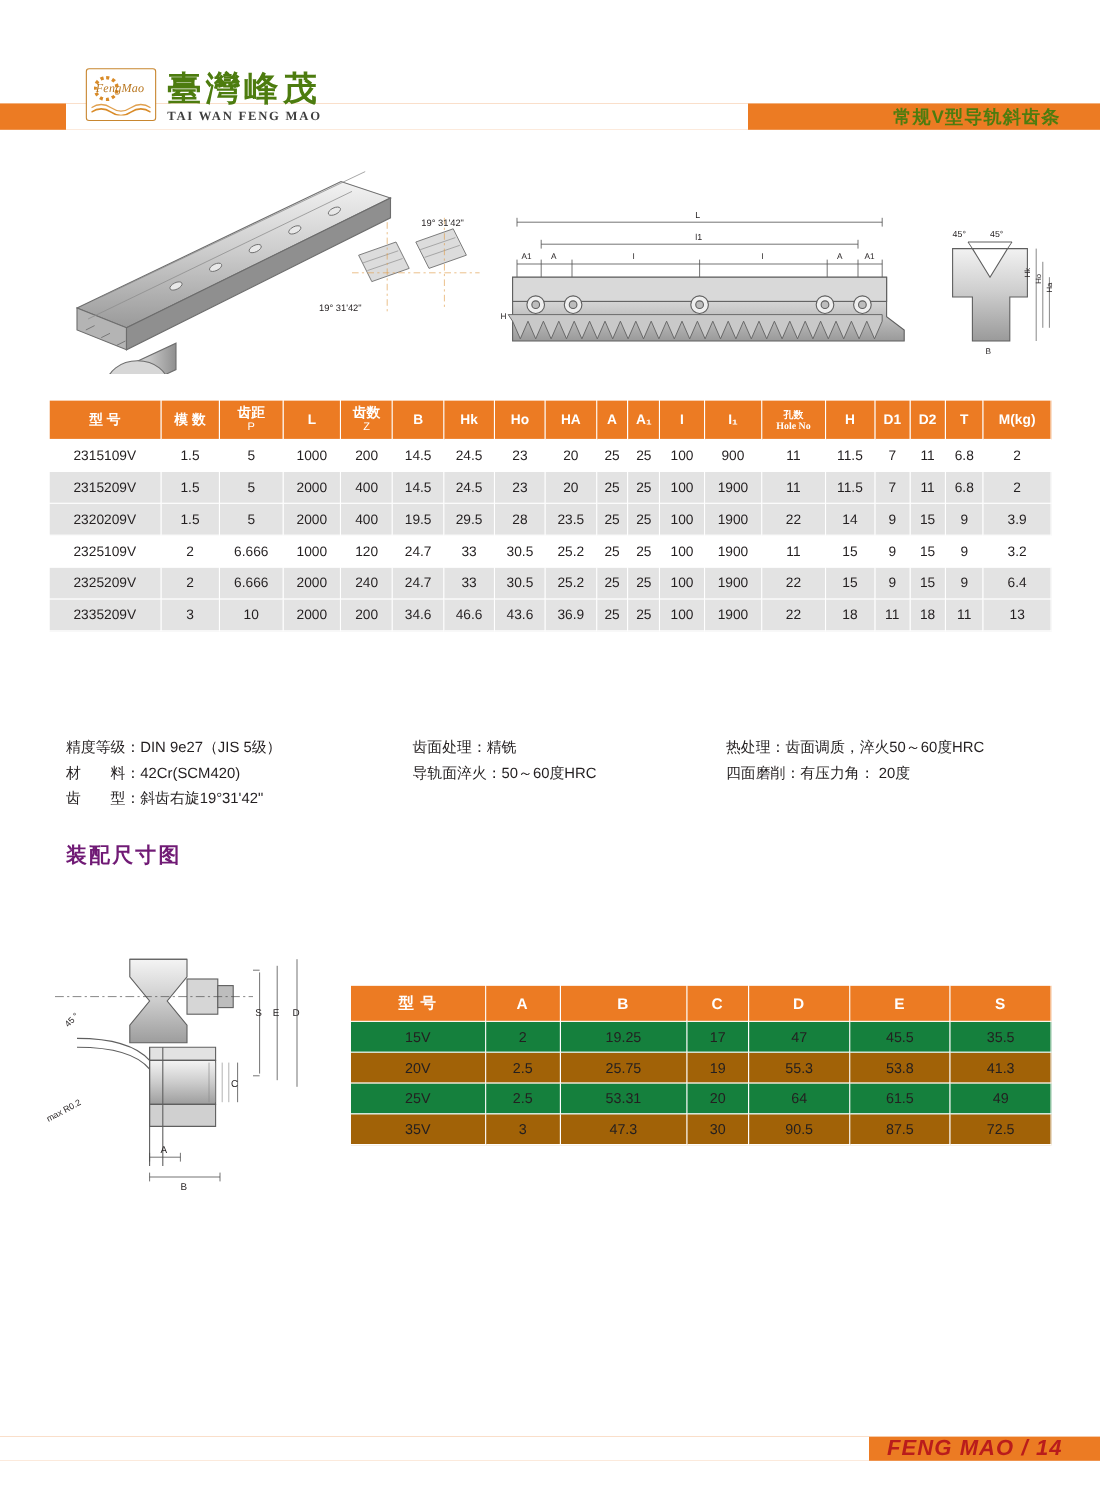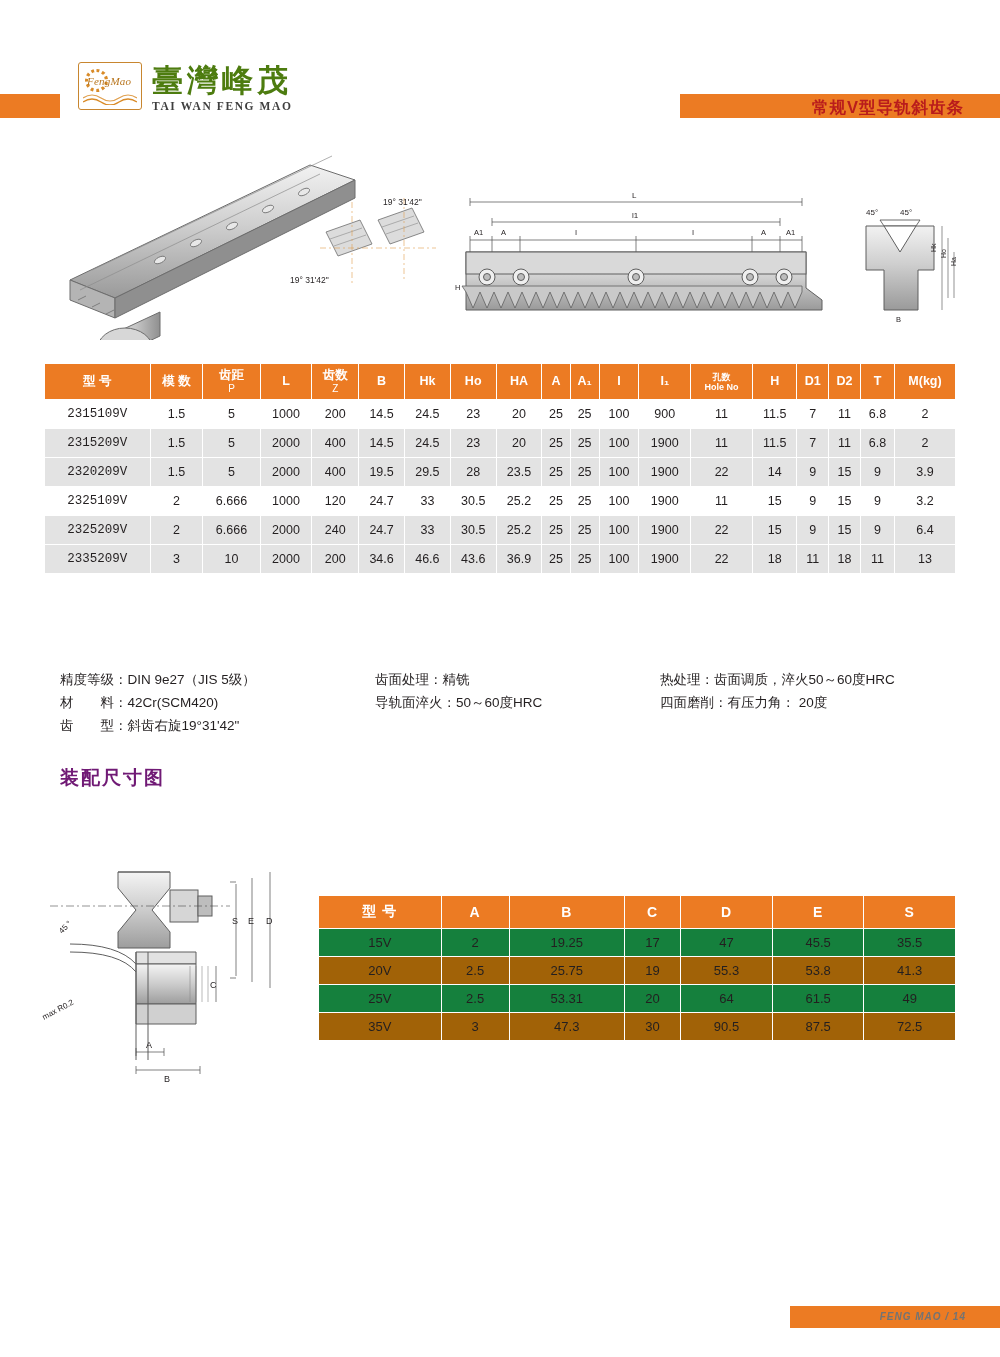--- a/index.html
+++ b/index.html
@@ -106,21 +106,21 @@
     color: #3f3f3f;
     letter-spacing: 1.6px;
     margin-top: 2px;
   }
   .header-title {
     position: absolute;
     top: 34px;
     right: 36px;
     height: 22px;
     line-height: 22px;
-    color: #b91c1c;
+    color: #4d7c0f;
     font-size: 16.5px;
     font-weight: bold;
     letter-spacing: 1px;
   }
 
   
   .illus {
     position: absolute;
     top: 140px;
     left: 0;
@@ -150,32 +150,33 @@
   .main-table th .sub {
     display: block;
     font-size: 10px;
     font-weight: normal;
   }
   .main-table th .small {
     display: block;
     font-size: 9px;
     line-height: 10px;
     font-weight: bold;
+    font-family: Liberation Serif, serif;
   }
   .main-table td {
     border: 1px solid #ffffff;
     text-align: center;
     padding: 3px 1px;
     height: 22px;
     color: #231f20;
     font-size: 12.5px;
   }
   .main-table tr.odd td { background: #ffffff; }
   .main-table tr.even td { background: #e3e3e3; }
-  .main-table td.model { font-size: 12.5px; font-family: Liberation Mono, monospace; }
+  .main-table td.model { font-size: 12.5px; }
 
   
   .specs {
     position: absolute;
     top: 668px;
     left: 60px;
     width: 900px;
     font-size: 13.5px;
     line-height: 23px;
     color: #231f20;
@@ -253,22 +254,22 @@
     top: 6px;
     left: 0px;
     width: 790px;
     height: 22px;
     background: #ffffff;
   }
   .footer-text {
     position: absolute;
     top: 7px;
     right: 34px;
-    color: #737373;
-    font-size: 10px;
+    color: #b91c1c;
+    font-size: 20px;
     font-weight: bold;
     font-style: italic;
     letter-spacing: 1px;
     line-height: 20px;
   }
 </style>
 </head>
 <body>
 
 <div class="page">

